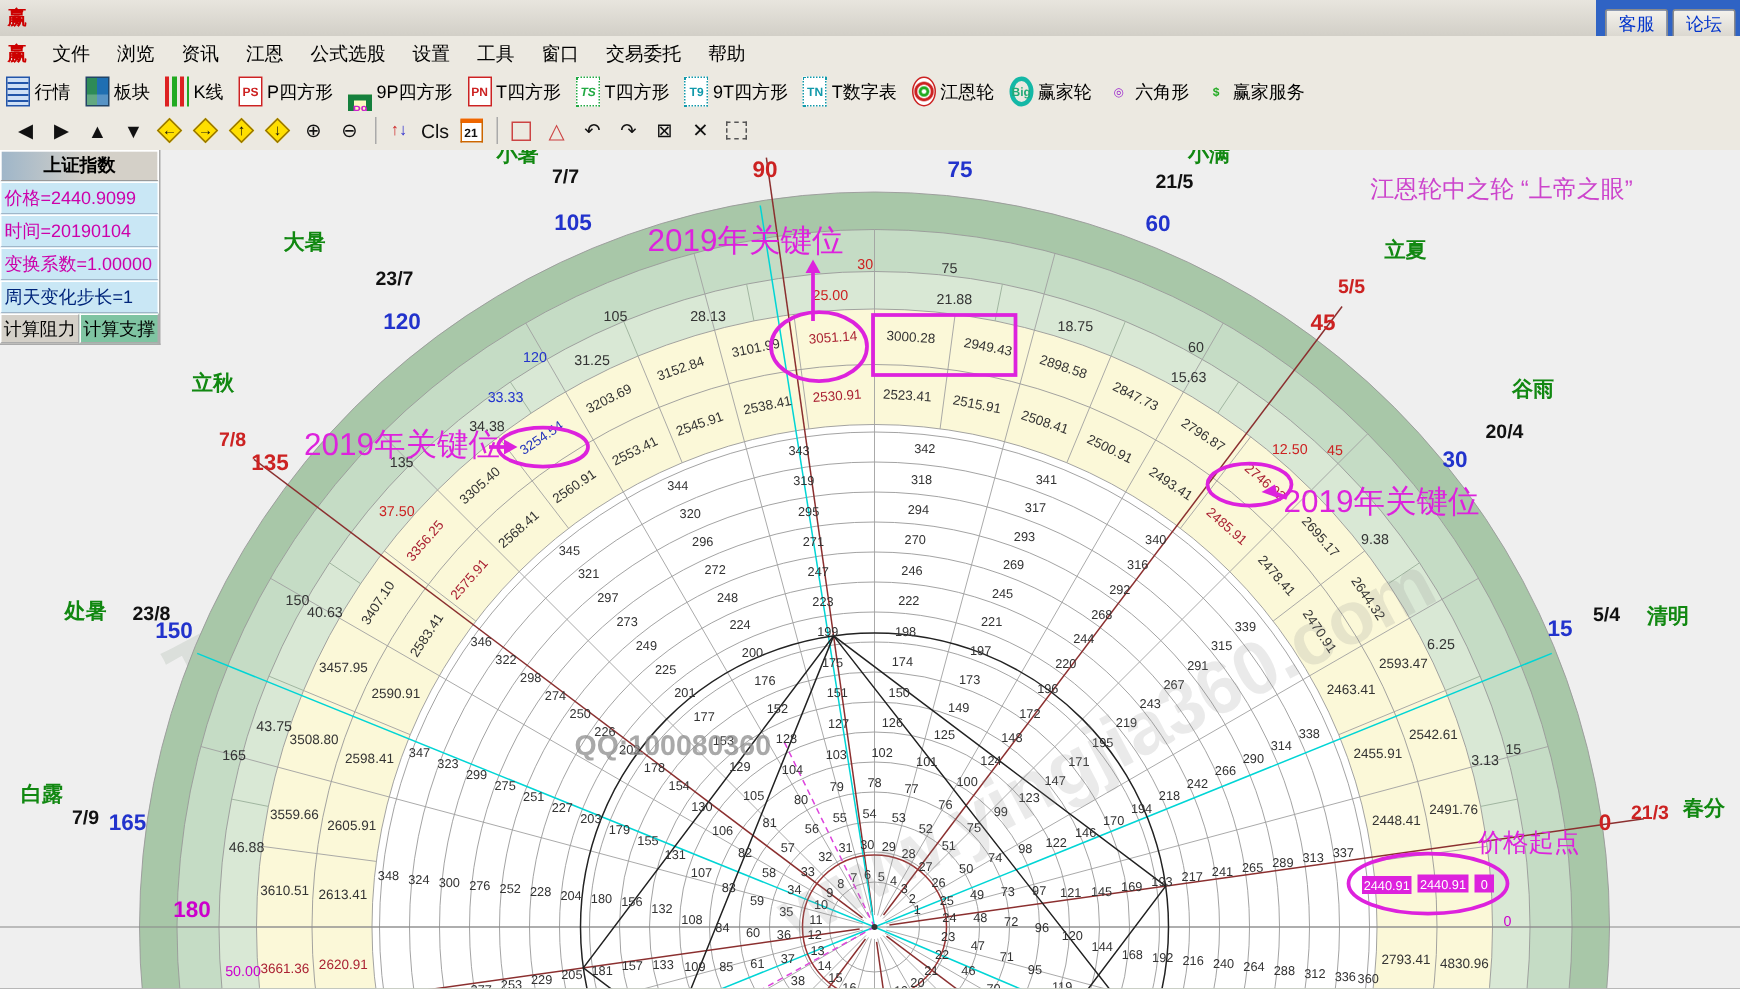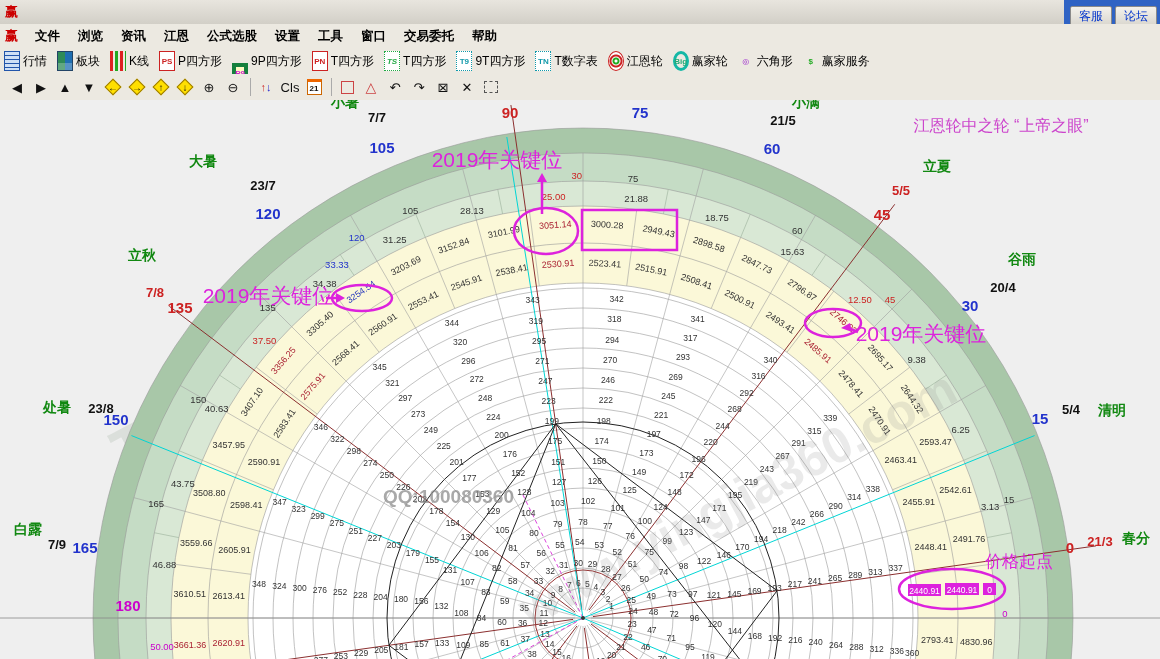--- a/index.html
+++ b/index.html
@@ -11,21 +11,21 @@
     display:flex;align-items:center;font-size:12px;color:#111;}
   #titlebar .logo{color:#c00;font-weight:bold;font-size:13px;margin:0 6px 0 5px;}
   #tb-right{position:absolute;right:0;top:0;height:32px;display:flex;align-items:center;
     background:#2f63c4;padding-left:6px;}
   .tb-btn{background:linear-gradient(#f4f2ec,#d8d5cd);border:1px solid #8a8a8a;
     border-radius:2px;color:#0033cc;font-size:12px;padding:1px 8px;margin-right:3px;white-space:nowrap;}
   
   #menubar{position:absolute;left:0;top:24px;width:1160px;height:24px;background:#ece9e1;
     border-bottom:1px solid #b5b2aa;display:flex;align-items:center;font-size:12.5px;color:#000;}
   #menubar .logo{color:#c00;font-weight:bold;font-size:13px;margin:0 8px 0 5px;}
-  .menu-item{padding:2px 9px;cursor:default;font-weight:bold;}
+  .menu-item{padding:2px 9px;cursor:default;}
   
   #toolbar1{position:absolute;left:0;top:48px;width:1160px;height:26px;background:#ece9e1;
     border-bottom:1px solid #c5c2ba;display:flex;align-items:center;font-size:12px;color:#000;padding-left:4px;}
   .t1-item{display:flex;align-items:center;margin-right:10px;white-space:nowrap;}
   .t1-item .ico{display:inline-flex;align-items:center;justify-content:center;
     width:16px;height:20px;margin-right:3px;font-size:8px;font-weight:bold;box-sizing:border-box;}
   .ico-table{border:1px solid #2255aa;background:
      repeating-linear-gradient(#cfe0f5 0 3px,#2255aa 3px 4px);}
   .ico-blocks{background:linear-gradient(90deg,#2e8b57 50%,#1f6fb2 50%);
      box-shadow:inset 0 -7px 0 rgba(255,255,255,.25);border:1px solid #246;}
@@ -702,14 +702,27 @@
         <text x="1019" y="567" font-size="17" fill="#dd22dd" text-anchor="middle" font-weight="normal">价格起点</text>
         <ellipse cx="952" cy="589" rx="53" ry="20" fill="none" stroke="#dd22dd" stroke-width="2.5"></ellipse>
         <rect x="908" y="584" width="33" height="12" fill="#dd22dd"></rect>
         <text x="924.5" y="593.5" font-size="8.5" fill="#ffffff" text-anchor="middle" font-weight="normal">2440.91</text>
         <rect x="945" y="583" width="34" height="12" fill="#dd22dd"></rect>
         <text x="962" y="592.5" font-size="8.5" fill="#ffffff" text-anchor="middle" font-weight="normal">2440.91</text>
         <rect x="983" y="583" width="13" height="12" fill="#dd22dd"></rect>
         <text x="989.5" y="592.5" font-size="8.5" fill="#ffffff" text-anchor="middle" font-weight="normal">0</text>
       </svg></div>
 
+  <div id="panel">
+    <div class="hd">上证指数</div>
+    <div id="panel-rows">
+        <div class="row" style="color: rgb(204, 0, 170);">价格=2440.9099</div>
+        <div class="row" style="color: rgb(204, 0, 170);">时间=20190104</div>
+        <div class="row" style="color: rgb(204, 0, 170);">变换系数=1.00000</div>
+        <div class="row" style="color: rgb(0, 37, 122);">周天变化步长=1</div>
+      </div>
+    <div class="btns">
+      <div class="pbtn">计算阻力</div>
+      <div class="pbtn green">计算支撑</div>
+    </div>
+  </div>
 
 </div>
 
 </body></html>

